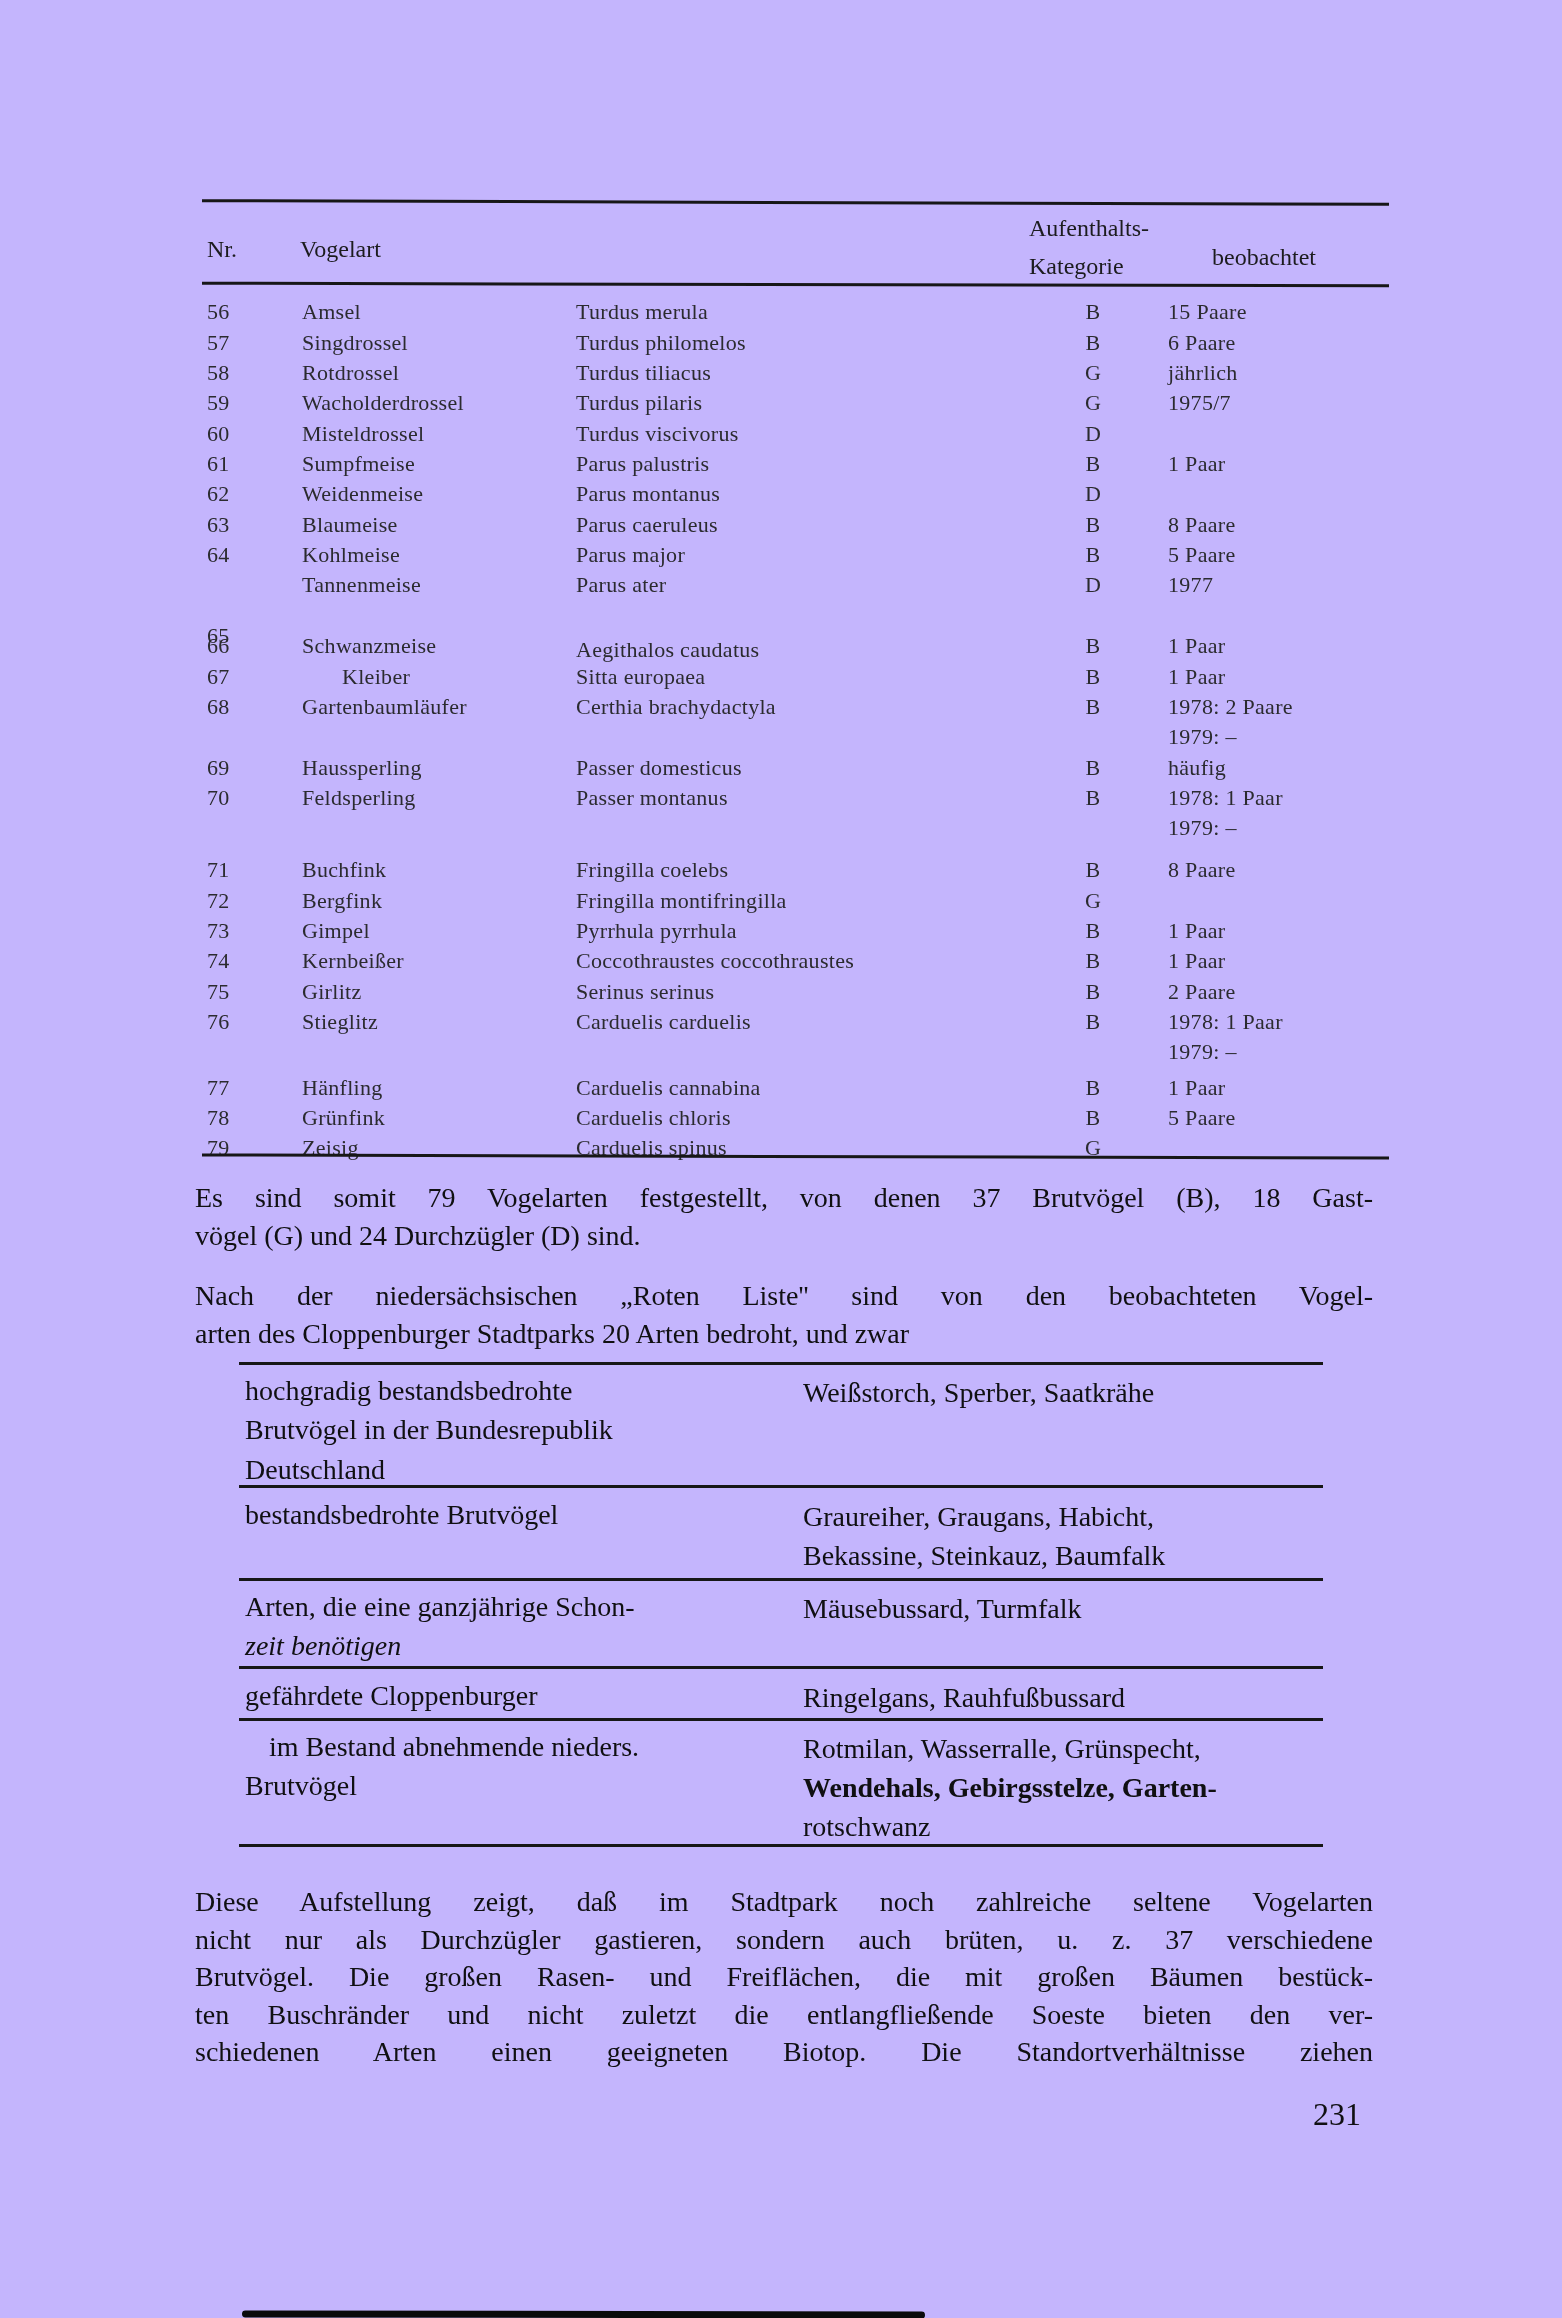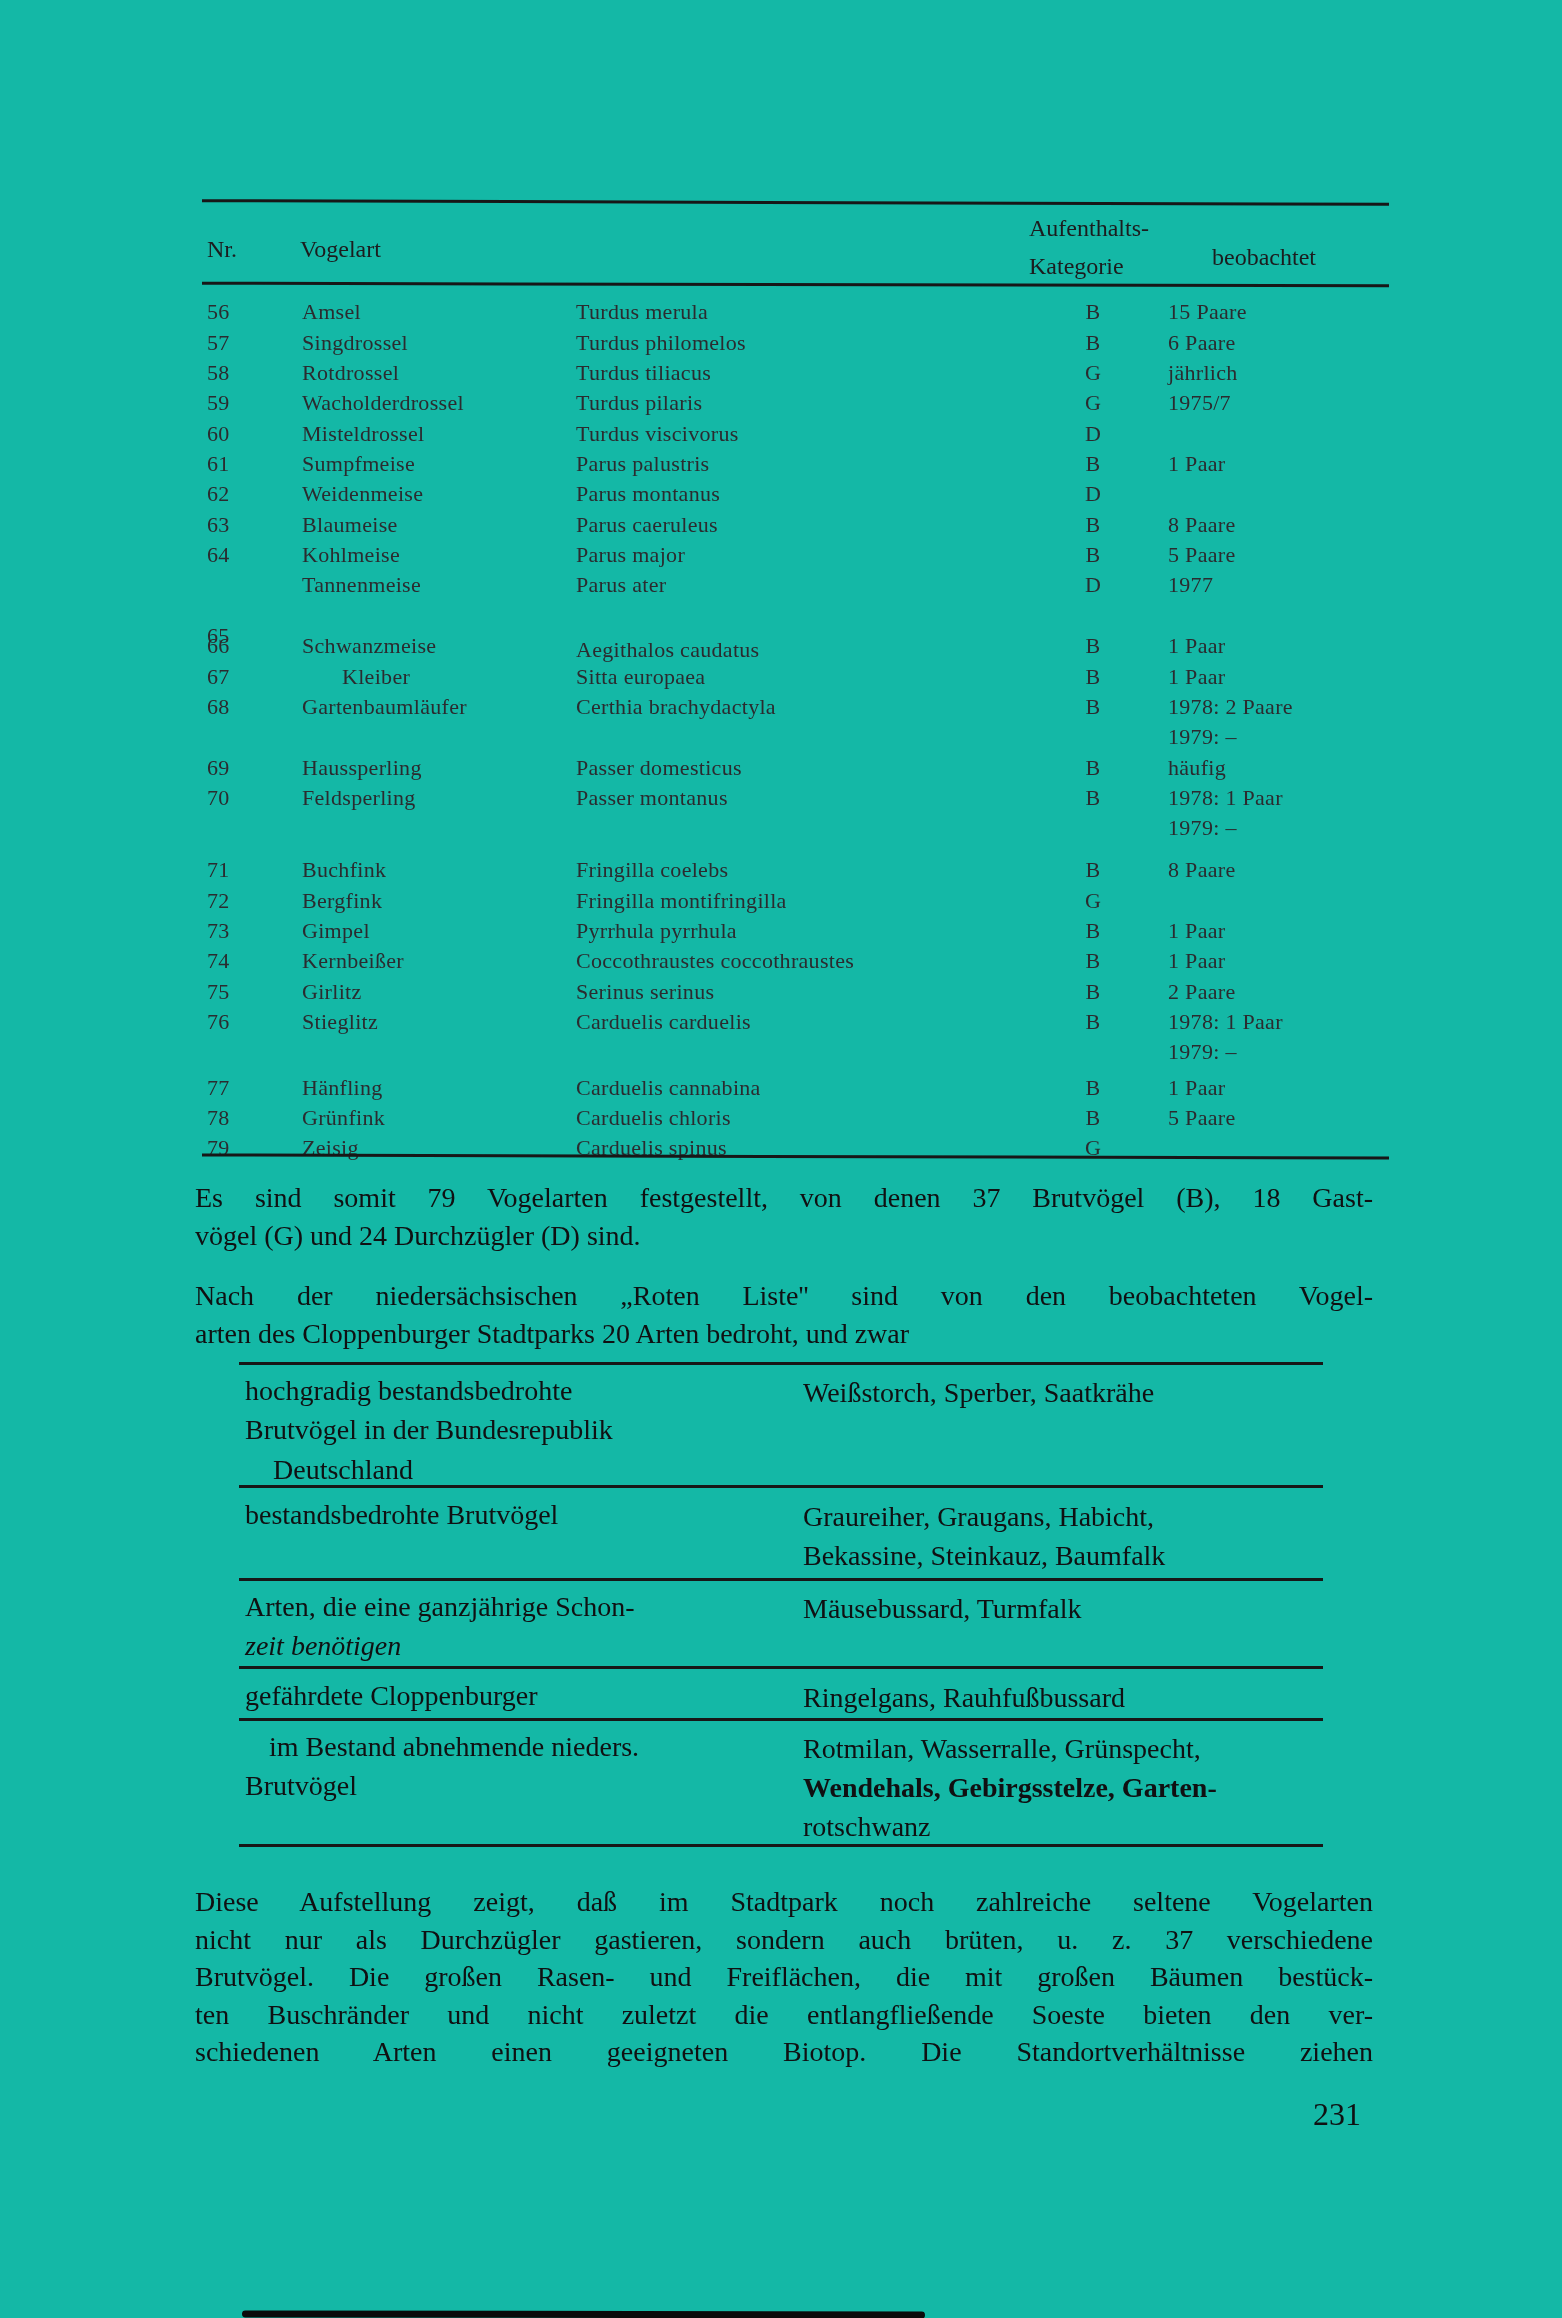--- a/index.html
+++ b/index.html
@@ -1,19 +1,19 @@
 <!DOCTYPE html>
 <html style="font-size:13.7px"><head>
 <meta charset="utf-8">
 <style>
   html,body{margin:0;padding:0;background:#e8e8e6;}
   .page{
     position:relative;
     width:1562px;height:2319px;
-    background:#14b8a6;
+    background:#c4b5fd;
     overflow:hidden;
     font-family:"Liberation Serif","DejaVu Serif",serif;
     color:#151517;
   }
   .rule{position:absolute;background:#171717;}
   .r-t1-top{left:202px;top:201px;width:1187px;height:3.4px;transform:rotate(0.18deg);}
   .r-t1-head{left:202px;top:283px;width:1187px;height:2.6px;transform:rotate(0.12deg);}
   .r-t1-bottom{left:202px;top:1155px;width:1187px;height:3.4px;transform:rotate(0.15deg);}
   .t2rule{left:239px;width:1084px;height:2.6px;}
 
@@ -189,21 +189,21 @@
 
   <div id="t2">
       <div class="rule t2rule" style="top: 1362px;"></div>
       <div class="rule t2rule" style="top: 1485px;"></div>
       <div class="rule t2rule" style="top: 1578px;"></div>
       <div class="rule t2rule" style="top: 1666px;"></div>
       <div class="rule t2rule" style="top: 1718px;"></div>
       <div class="rule t2rule" style="top: 1844px;"></div>
       <div class="t2-cell" style="left: 245px; top: 1376px;">hochgradig bestandsbedrohte</div>
       <div class="t2-cell" style="left: 245px; top: 1415px;">Brutvögel in der Bundesrepublik</div>
-      <div class="t2-cell" style="left: 245px; top: 1455px; margin-left: 28px;">Deutschland</div>
+      <div class="t2-cell" style="left: 245px; top: 1455px;">Deutschland</div>
       <div class="t2-cell" style="left: 803px; top: 1378px;">Weißstorch, Sperber, Saatkrähe</div>
       <div class="t2-cell" style="left: 245px; top: 1500px;">bestandsbedrohte Brutvögel</div>
       <div class="t2-cell" style="left: 803px; top: 1502px;">Graureiher, Graugans, Habicht,</div>
       <div class="t2-cell" style="left: 803px; top: 1541px;">Bekassine, Steinkauz, Baumfalk</div>
       <div class="t2-cell" style="left: 245px; top: 1592px;">Arten, die eine ganzjährige Schon-</div>
       <div class="t2-cell" style="left: 245px; top: 1631px; font-style: italic;">zeit benötigen</div>
       <div class="t2-cell" style="left: 803px; top: 1594px;">Mäusebussard, Turmfalk</div>
       <div class="t2-cell" style="left: 245px; top: 1681px;">gefährdete Cloppenburger</div>
       <div class="t2-cell" style="left: 803px; top: 1683px;">Ringelgans, Rauhfußbussard</div>
       <div class="t2-cell" style="left: 245px; top: 1732px; margin-left: 24px;">im Bestand abnehmende nieders.</div>

